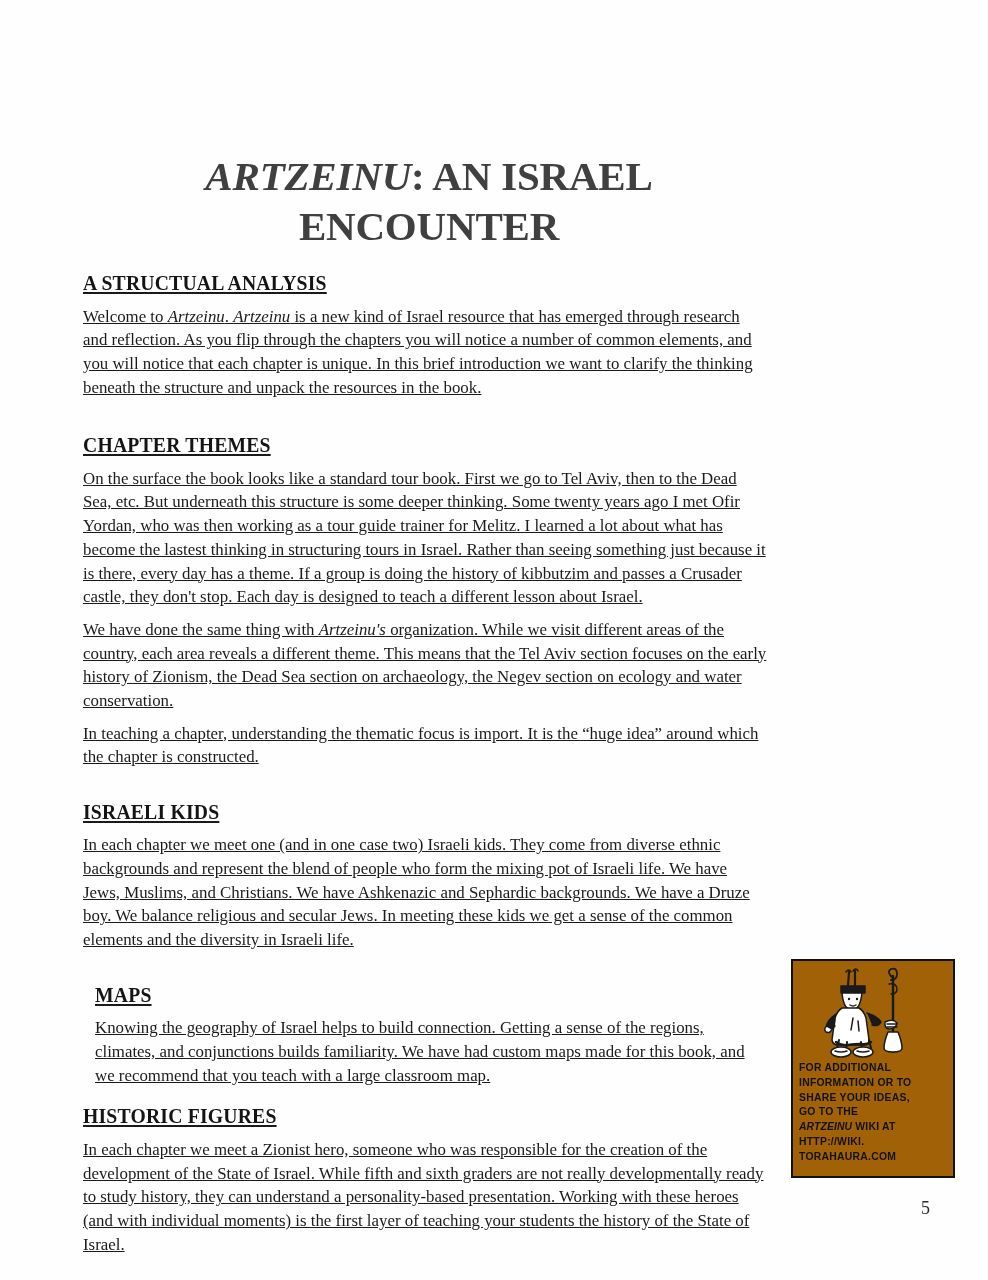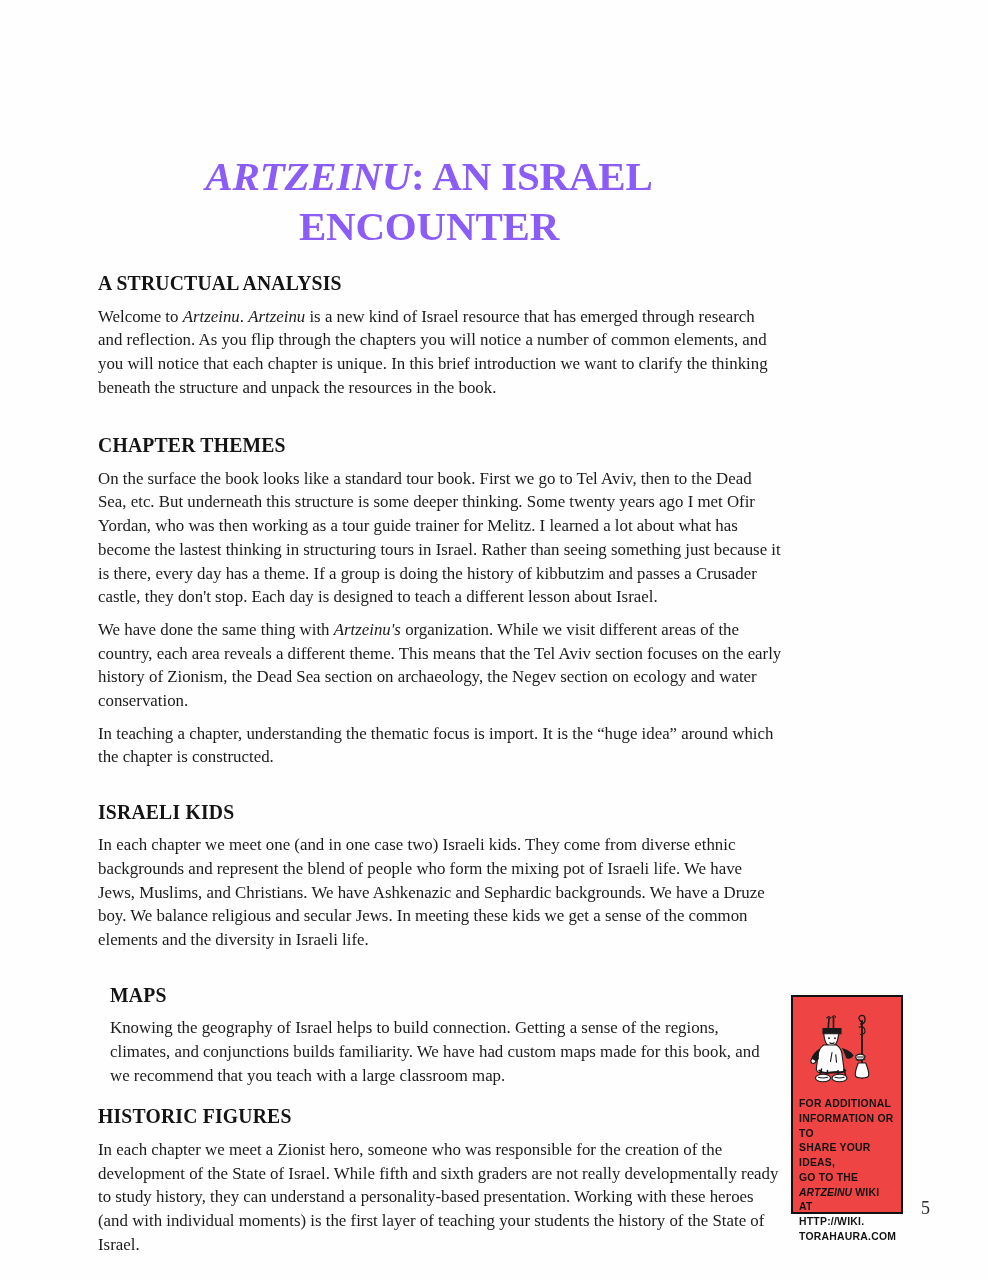--- a/index.html
+++ b/index.html
@@ -28,32 +28,33 @@
     position: absolute;
     left: 83px;
     top: 124px;
     width: 692px;
     text-align: center;
     font-family: "Liberation Serif", "DejaVu Serif", serif;
     font-weight: 700;
     font-size: 41px;
     line-height: 1.22;
     letter-spacing: -0.2px;
-    color: #8b5cf6;
+    color: #404040;
   }
   .doc-title .ital {
     font-style: italic;
   }
 
   
   .content {
     position: absolute;
-    left: 98px;
+    left: 83px;
     top: 272px;
     width: 694px;
+    text-decoration: underline;
   }
 
   h2.section-heading {
     margin: 0 0 9px 0;
     font-family: "Liberation Serif", "DejaVu Serif", serif;
     font-weight: 700;
     font-size: 20.5px;
     line-height: 1.15;
     letter-spacing: 0.2px;
     color: #141414;
@@ -82,27 +83,26 @@
 
   
   .gap-after-intro { height: 15px; }
   .gap-before-heading { height: 12px; }
 
   
   .callout {
     position: absolute;
     left: 791px;
     top: 959px;
-    width: 112px;
+    width: 164px;
     height: 219px;
     border: 2.5px solid #111111;
-    background: #ef4444;
+    background: #a16207;
     box-sizing: border-box;
     padding: 5px 6px 4px 6px;
-    margin-top: 36px;
   }
   .callout-figure {
     width: 100%;
     height: 92px;
     display: block;
     margin: 0 auto 3px auto;
   }
   .callout-text {
     font-family: "Liberation Sans", "DejaVu Sans", sans-serif;
     font-weight: 700;

